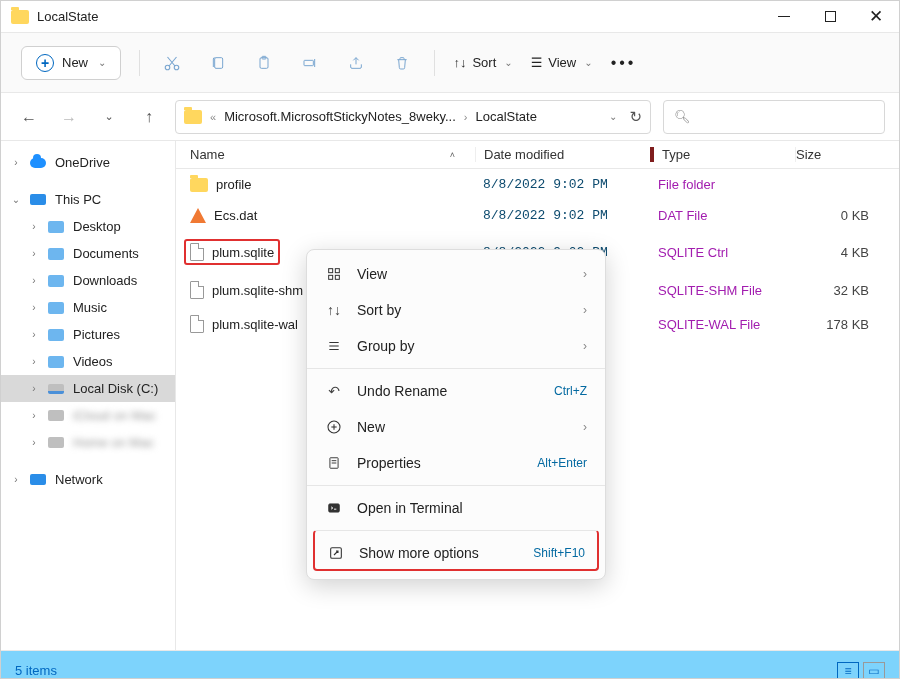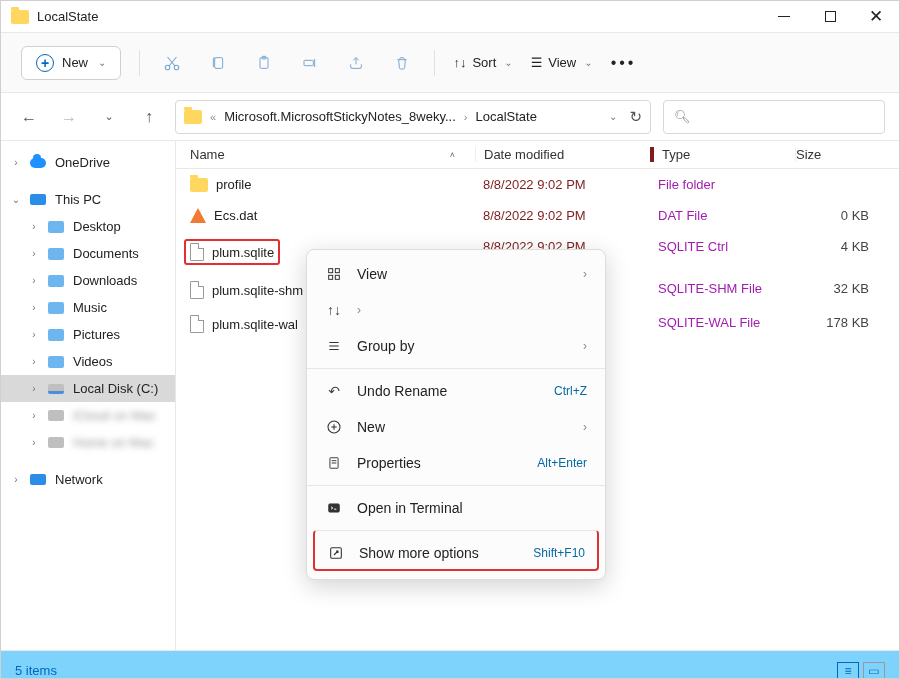--- a/index.html
+++ b/index.html
@@ -54,23 +54,23 @@
   .blurtext { filter: blur(3px); color:#999;}
   
   .filepane { flex:1; position:relative; }
   .colhead { display:flex; border-bottom:1px solid #e8e8e8; padding:6px 0 6px 14px; font-size:13px; color:#333; }
   .colhead .col-name { flex:0 0 285px; display:flex; align-items:center; gap:6px;}
   .colhead .col-date { flex:0 0 175px; border-left:1px solid #eee; padding-left:8px;}
   .colhead .col-type { flex:0 0 145px; border-left:4px solid #7f1d1d; padding-left:8px;}
   .colhead .col-size { flex:1; border-left:1px solid #eee; }
   .sort-caret { font-size:9px; color:#666; margin-left:auto; margin-right:20px;}
   
-  .filerow { display:flex; padding:8px 0 8px 14px; }
+  .filerow { display:flex; padding:8px 0 8px 14px; align-items:center;}
   .filerow .col-name { flex:0 0 285px; display:flex; align-items:center; gap:8px;}
-  .filerow .col-date { flex:0 0 175px; padding-left:8px; color:#7f1d1d;}
+  .filerow .col-date { flex:0 0 175px; padding-left:8px; color:#0c4a6e;font-family:Liberation Mono, monospace;}
   .filerow .col-type { flex:0 0 145px; padding-left:8px; color:#a21caf;}
   .filerow .col-size { flex:1; padding-left:8px; color:#444; text-align:right; padding-right:30px;}
   .fi-folder { width:18px; height:14px; background:#ffd75e; border-radius:2px; position:relative;}
   .fi-folder:before{content:"";position:absolute;top:-3px;left:0;width:8px;height:3px;background:#ffd75e;border-radius:1px 1px 0 0;}
   .fi-vlc { width:0; height:0; border-left:8px solid transparent; border-right:8px solid transparent; border-bottom:15px solid #f07933;}
   .fi-file { width:14px; height:18px; border:1px solid #999; border-radius:1px; background:#fff; position:relative;}
   .fi-file:before{content:"";position:absolute;right:-1px;top:-1px;width:5px;height:5px;background:#fff;border-left:1px solid #999;border-bottom:1px solid #999;}
   .highlight-red { border:2px solid #e03030; border-radius:3px; padding:2px 4px; margin-left:-6px;}
   
   
@@ -342,20 +342,21 @@
               <rect x="14" y="4" width="6" height="6"></rect>
               <rect x="4" y="14" width="6" height="6"></rect>
               <rect x="14" y="14" width="6" height="6"></rect>
             </svg>
           </span>
         <span class="ci-label">View</span>
         <span class="ci-chev">›</span>
       </div>
       <div class="ctx-item">
         <span class="ci-icon">↑↓</span>
+        <span class="ci-label">Sort by</span>
         <span class="ci-chev">›</span>
       </div>
       <div class="ctx-item">
         <span class="ci-icon">
             <svg width="16" height="14" viewBox="0 0 24 24" fill="none" stroke="#333" stroke-width="1.8">
               <line x1="4" y1="6" x2="20" y2="6"></line>
               <line x1="4" y1="12" x2="20" y2="12"></line>
               <line x1="4" y1="18" x2="20" y2="18"></line>
             </svg>
           </span>

